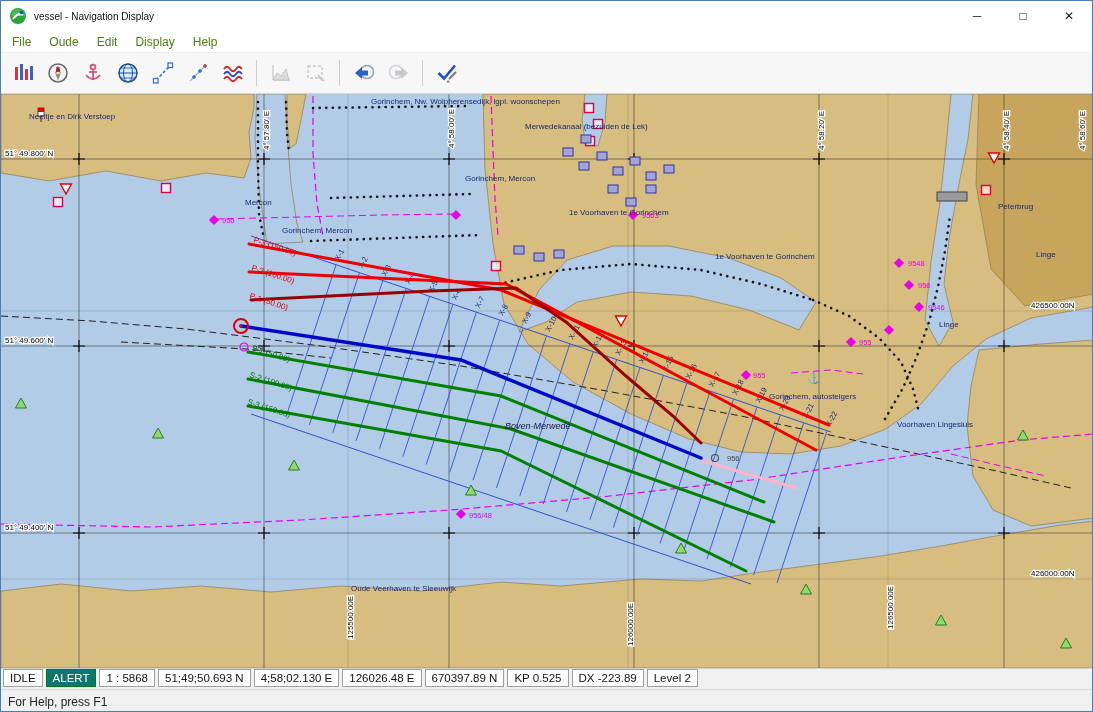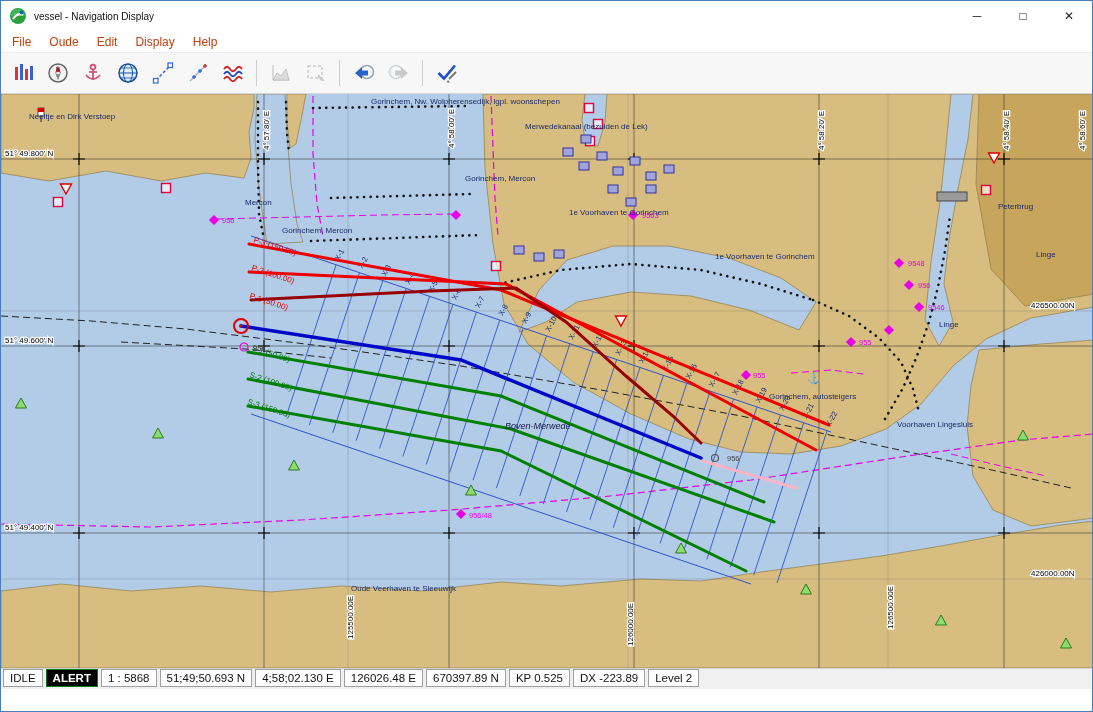--- a/index.html
+++ b/index.html
@@ -3,30 +3,30 @@
 <meta charset="utf-8">
 <style>
   * { margin:0; padding:0; box-sizing:border-box; }
   html,body { background:#9a9a9a; }
   body { font-family:"Liberation Sans", sans-serif; }
   .window { width:1093px; height:712px; background:#fff; border:1px solid #4a7ebb; display:flex; flex-direction:column; overflow:hidden; }
   .titlebar { height:30px; display:flex; align-items:center; background:#ffffff; padding-left:8px; gap:7px; flex:0 0 auto; }
   .titlebar .title { font-size:10px; color:#111; }
   .wincontrols { margin-left:auto; display:flex; height:100%; }
   .winbtn { width:46px; height:100%; display:flex; align-items:center; justify-content:center; font-size:12px; color:#222; cursor:default; }
-  .menubar { height:22px; display:flex; align-items:center; background:#ffffff; font-size:12px; color:#c2410c; border-bottom:1px solid #ececec; padding-left:2px; flex:0 0 auto; }
+  .menubar { height:22px; display:flex; align-items:center; background:#ffffff; font-size:12px; color:#4d7c0f; border-bottom:1px solid #ececec; padding-left:2px; flex:0 0 auto; }
   .menu-item { padding:3px 9px; }
   .toolbar { height:41px; background:#f7f7f7; border-bottom:1px solid #d6d6d6; display:flex; align-items:center; padding:0 5px; gap:2px; flex:0 0 auto; }
   .tbtn { width:33px; height:32px; display:flex; align-items:center; justify-content:center; border-radius:3px; border:1px solid transparent; }
   .tbtn.disabled { opacity:.42; }
   .tsep { width:1px; height:26px; background:#cfcfcf; margin:0 5px; flex:0 0 auto; }
   .map { position:relative; flex:0 0 574px; height:574px; overflow:hidden; background:#b2cbe7; }
   .statusbar { height:21px; background:#f0f0f0; border-top:1px solid #d2d2d2; display:flex; align-items:flex-start; gap:3px; padding:0 2px; font-size:11.5px; color:#111; flex:0 0 auto; }
   .scell { border:1px solid #9f9f9f; background:#ffffff; padding:0px 6px; white-space:nowrap; line-height:16px; }
-  .scell.alert { background:#000000; border-color:#00781f; color:#fff; font-weight:bold; }
+  .scell.alert { background:#0f766e; border-color:#00781f; color:#fff; font-weight:normal; }
   .helpbar { height:24px; background:#f0f0f0; border-top:1px solid #d8d8d8; display:flex; align-items:center; padding-left:7px; font-size:12px; color:#222; flex:0 0 auto; }
   svg text { font-family:"Liberation Sans", sans-serif; }
 </style>
 </head>
 <body>
 
 <div class="window">
 
   <div class="titlebar">
     <span style="display:inline-flex;">
@@ -464,14 +464,17 @@
       <div class="scell">1 : 5868</div>
       <div class="scell">51;49;50.693 N</div>
       <div class="scell">4;58;02.130 E</div>
       <div class="scell">126026.48 E</div>
       <div class="scell">670397.89 N</div>
       <div class="scell">KP 0.525</div>
       <div class="scell">DX -223.89</div>
       <div class="scell">Level 2</div>
     </div>
 
+  <div class="helpbar">
+    <span>For Help, press F1</span>
+  </div>
 
 </div>
 
 </body></html>

